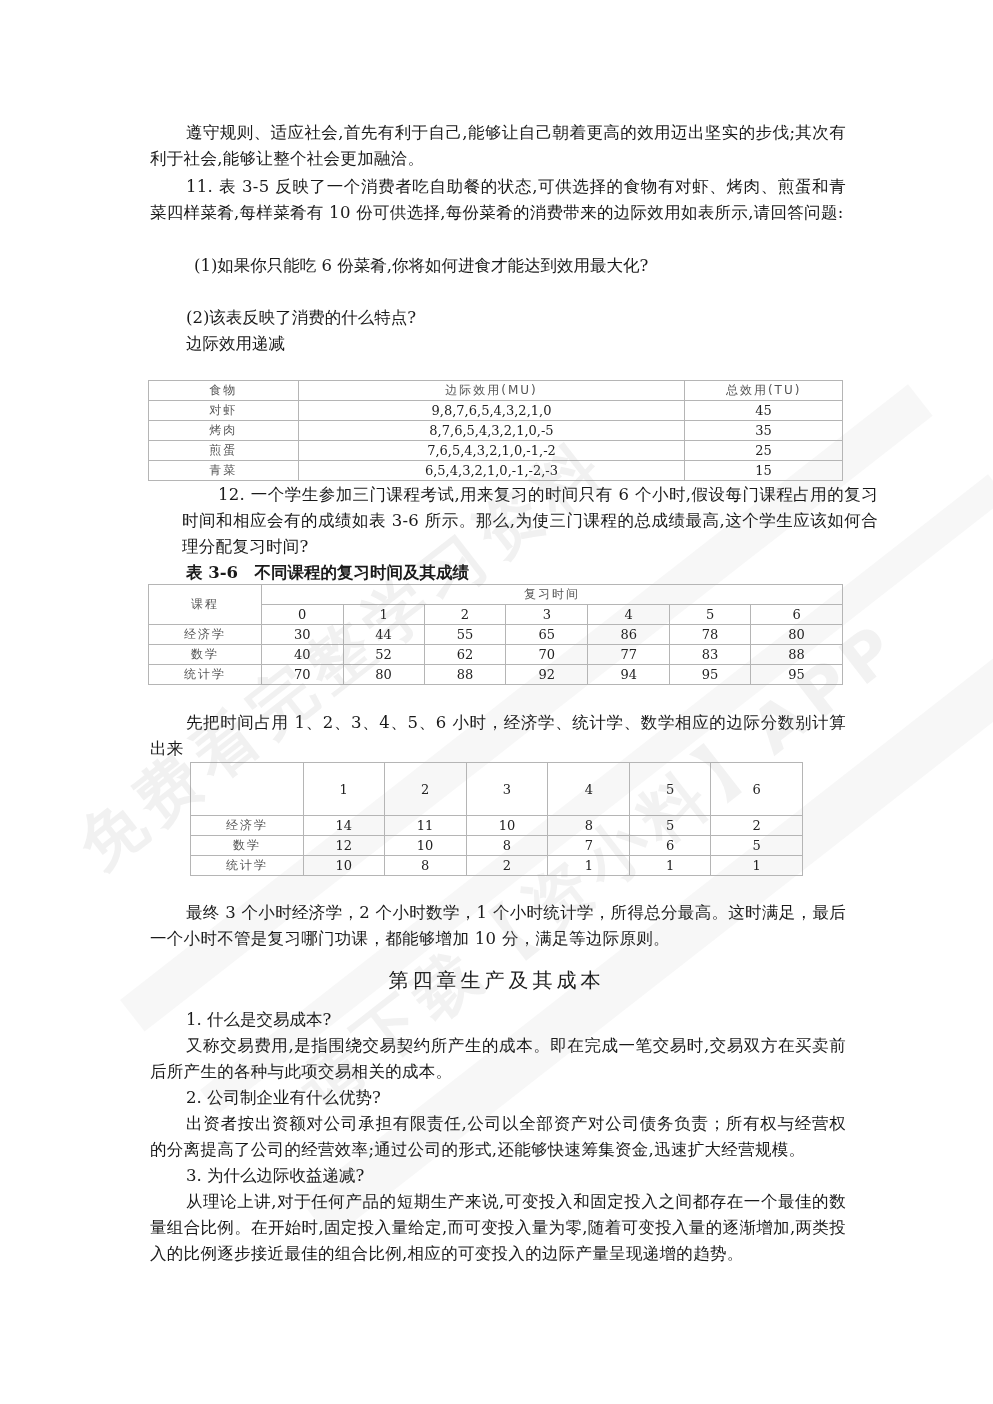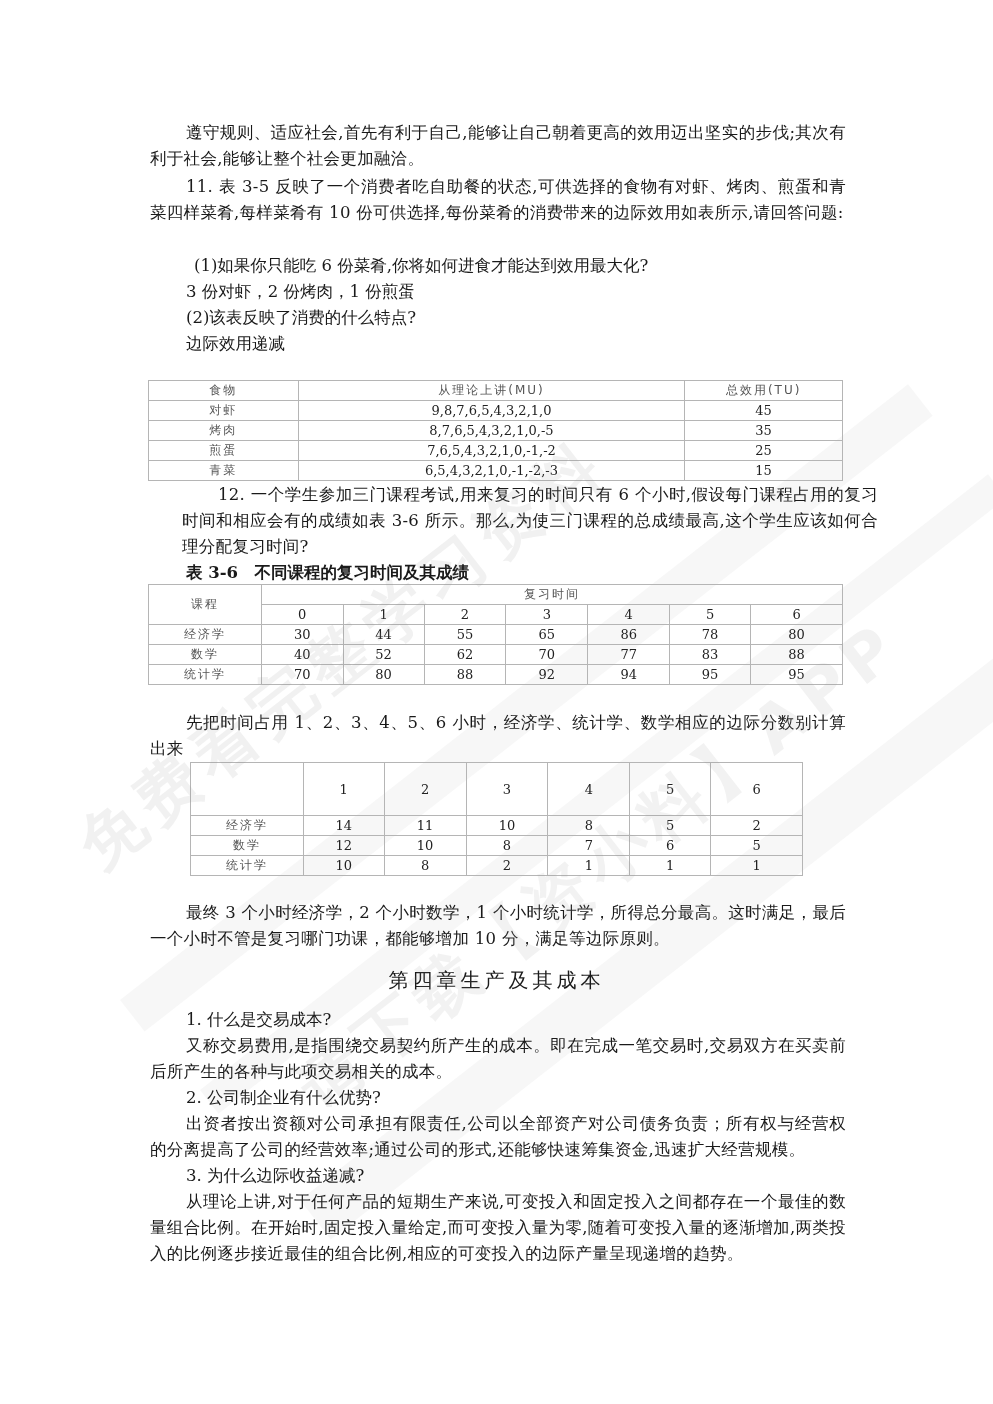--- a/index.html
+++ b/index.html
@@ -54,34 +54,33 @@
 <div class="page">
 
   <div class="stripe" style="left:120px; top:1000px; width:1000px; height:40px;"></div>
   <div class="stripe" style="left:200px; top:1090px; width:1000px; height:30px;"></div>
   <div class="stripe" style="left:300px; top:1200px; width:1000px; height:50px;"></div>
 
   <div class="p indent" style="top:120px;">遵守规则、适应社会,首先有利于自己,能够让自己朝着更高的效用迈出坚实的步伐;其次有利于社会,能够让整个社会更加融洽。</div>
 
   <div class="p indent" style="top:174px;">11. 表 3-5 反映了一个消费者吃自助餐的状态,可供选择的食物有对虾、烤肉、煎蛋和青菜四样菜肴,每样菜肴有 10 份可供选择,每份菜肴的消费带来的边际效用如表所示,请回答问题:</div>
   <div class="line" style="top:253px;margin-left:8px;">(1)如果你只能吃 6 份菜肴,你将如何进食才能达到效用最大化?</div>
-  <div class="line" style="top:279px;">3 份对虾，2 份烤肉，1 份煎蛋</div>
   <div class="line" style="top:305px;">(2)该表反映了消费的什么特点?</div>
   <div class="line" style="top:331px;">边际效用递减</div>
 
   <table id="t35">
     <colgroup>
         <col style="width:150px">
         <col style="width:387px">
         <col style="width:158px">
       </colgroup>
     <tbody>
         <tr>
       <th class="zh">食物</th>
-      <th><span class="zh">从理论上讲(MU)</span></th>
+      <th><span class="zh">边际效用(MU)</span></th>
       <th><span class="zh">总效用(TU)</span></th>
     </tr>
     <tr>
       <td class="zh">对虾</td>
       <td>9,8,7,6,5,4,3,2,1,0</td>
       <td>45</td>
     </tr>
     <tr>
       <td class="zh">烤肉</td>
       <td>8,7,6,5,4,3,2,1,0,-5</td>

